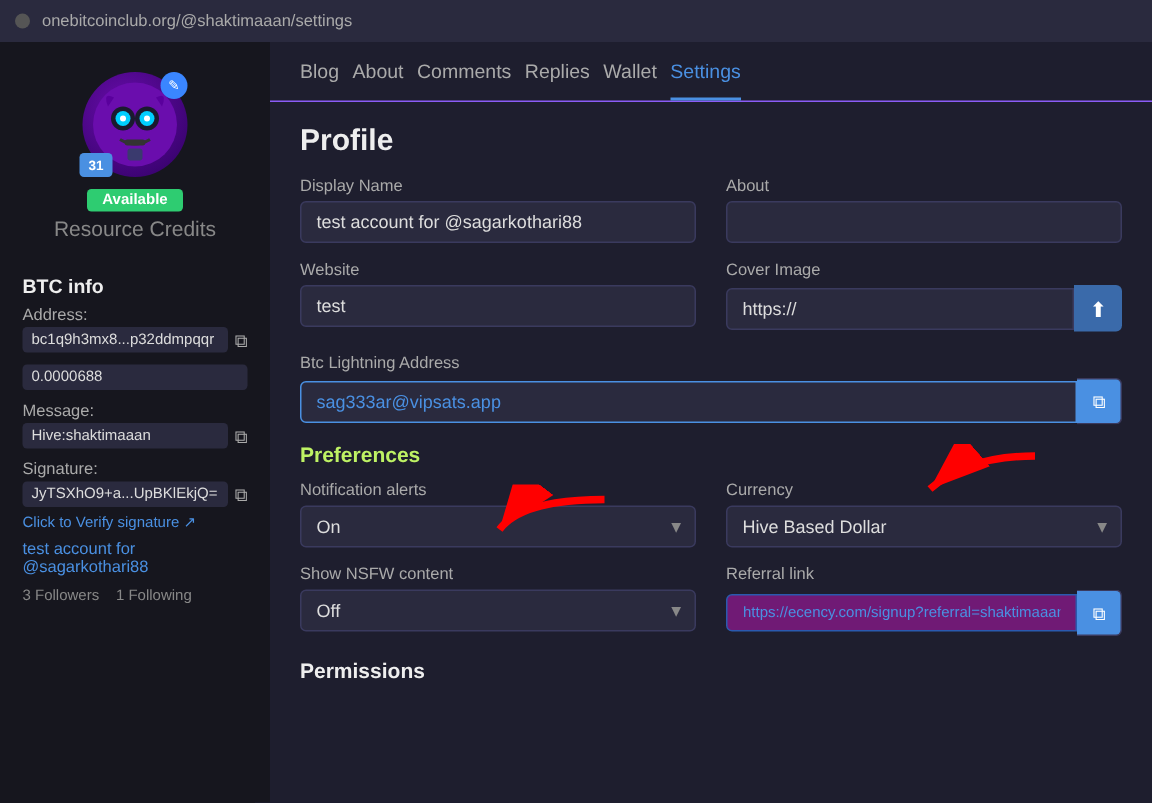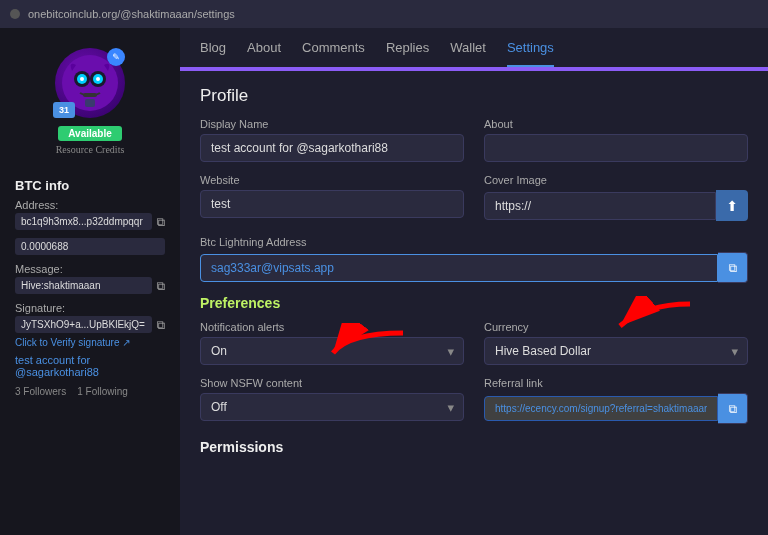--- a/index.html
+++ b/index.html
@@ -111,24 +111,23 @@
       background: #2ecc71;
       color: white;
       font-size: 10px;
       padding: 2px 10px;
       border-radius: 3px;
       margin-top: 8px;
       font-weight: bold;
     }
 
     .resource-credits {
-      font-size: 10px;
+      font-size: 14px;
       color: #888;
       margin-top: 3px;
-      font-family: Liberation Serif, serif;
     }
 
     .btc-section {
       margin-top: 5px;
     }
 
     .btc-title {
       color: #eee;
       font-weight: bold;
       font-size: 13px;
@@ -190,23 +189,23 @@
     
     .content-area {
       flex: 1;
       background: #1e1e2e;
       overflow: hidden;
     }
 
     
     .nav-tabs {
       display: flex;
-      gap: 21px;
+      gap: 9px;
       padding: 12px 20px 0;
-      border-bottom: 4px solid #8b5cf6;
+      border-bottom: 1px solid #8b5cf6;
     }
 
     .nav-tab {
       color: #aaa;
       font-size: 13px;
       padding-bottom: 10px;
       cursor: pointer;
       text-decoration: none;
     }
 
@@ -216,23 +215,23 @@
     }
 
     
     .settings-content {
       padding: 15px 20px;
       overflow-y: auto;
       height: calc(100% - 45px);
     }
 
     .section-title {
-      font-size: 17px;
+      font-size: 20px;
       color: #eee;
-      font-weight: 400;
+      font-weight: 700;
       margin-bottom: 12px;
     }
 
     .form-grid {
       display: grid;
       grid-template-columns: 1fr 1fr;
       gap: 12px 20px;
       margin-bottom: 15px;
     }
 
@@ -331,21 +330,21 @@
       content: '▾';
       position: absolute;
       right: 10px;
       top: 50%;
       transform: translateY(-50%);
       color: #888;
       pointer-events: none;
     }
 
     .referral-input {
-      background: #404040;
+      background: #701a75;
       border: 1px solid #2a5aae;
       border-radius: 4px 0 0 4px;
       color: #4a90e2;
       padding: 6px 10px;
       font-size: 11px;
       flex: 1;
     }
 
     .permissions-title {
       font-size: 14px;

